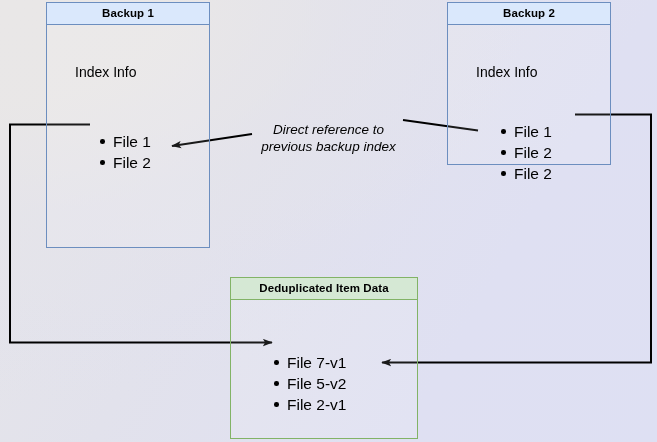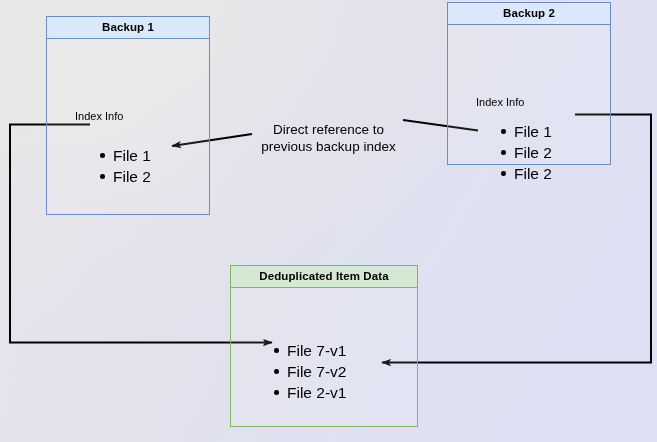--- a/index.html
+++ b/index.html
@@ -60,24 +60,23 @@
   .box.green .box-header {
     background: #d5e8d4;
     border-bottom-color: #82b366;
   }
   .box-body {
     position: relative;
     height: calc(100% - 22px);
   }
   .index-label {
     position: absolute;
-    font-size: 11px;
+    font-size: 14px;
     color: #000000;
     white-space: nowrap;
-    margin-top: 32px;
   }
   .file-list {
     position: absolute;
     margin: 0;
     padding: 0;
     list-style: none;
   }
   .file-list li {
     position: relative;
     font-size: 15.5px;
@@ -96,20 +95,21 @@
     border-radius: 50%;
     background: #000000;
   }
   .center-note {
     position: absolute;
     text-align: center;
     font-size: 13.5px;
     line-height: 17px;
     color: #000000;
     white-space: pre-line;
+    font-style: italic;
   }
 </style>
 </head>
 <body>
 
 <div id="canvas">
 
   <svg class="svg-layer" viewBox="0 0 657 442" width="657" height="442" xmlns="http://www.w3.org/2000/svg">
     <defs>
       <marker id="arrowhead" markerWidth="10" markerHeight="8" refX="9.2" refY="4" orient="auto" markerUnits="userSpaceOnUse">
@@ -124,21 +124,21 @@
     <g>
       <path d="M 575,114.5 L 651,114.5 L 651,362.5 L 382,362.5" fill="none" stroke="#000000" stroke-width="2" marker-end="url(#arrowhead)"></path>
     </g>
 
     <g>
       <path d="M 478,130.5 L 403,120.0" fill="none" stroke="#000000" stroke-width="2"></path>
       <path d="M 252,134.0 L 172,146.0" fill="none" stroke="#000000" stroke-width="2" marker-end="url(#arrowhead)"></path>
     </g>
   </svg>
 
-  <div class="box" style="left:46px; top:16px; width:164px; height:199px;">
+  <div class="box" style="left:46px; top:2px; width:164px; height:246px;">
     <div class="box-header">Backup 1</div>
     <div class="box-body">
       <div class="index-label" style="left:28px; top:39px;">Index Info</div>
       <ul class="file-list" style="left:52px; top:106px;">
         <li>File 1</li>
         <li>File 2</li>
       </ul>
     </div>
   </div>
 
@@ -147,26 +147,26 @@
     <div class="box-body">
       <div class="index-label" style="left:28px; top:39px;">Index Info</div>
       <ul class="file-list" style="left:52px; top:96px;">
         <li>File 1</li>
         <li>File 2</li>
         <li>File 2</li>
       </ul>
     </div>
   </div>
 
-  <div class="box green" style="left:230px; top:265px; width:188px; height:162px;">
+  <div class="box green" style="left:230px; top:277px; width:188px; height:162px;">
     <div class="box-header">Deduplicated Item Data</div>
     <div class="box-body">
       <ul class="file-list" style="left:42px; top:52px;">
         <li>File 7-v1</li>
-        <li>File 7-v2</li>
+        <li>File 5-v2</li>
         <li>File 2-v1</li>
       </ul>
     </div>
   </div>
 
   <div class="center-note" style="left:250px; top:121px; width:157px;">Direct reference to
 previous backup index</div>
 
 </div>
 

